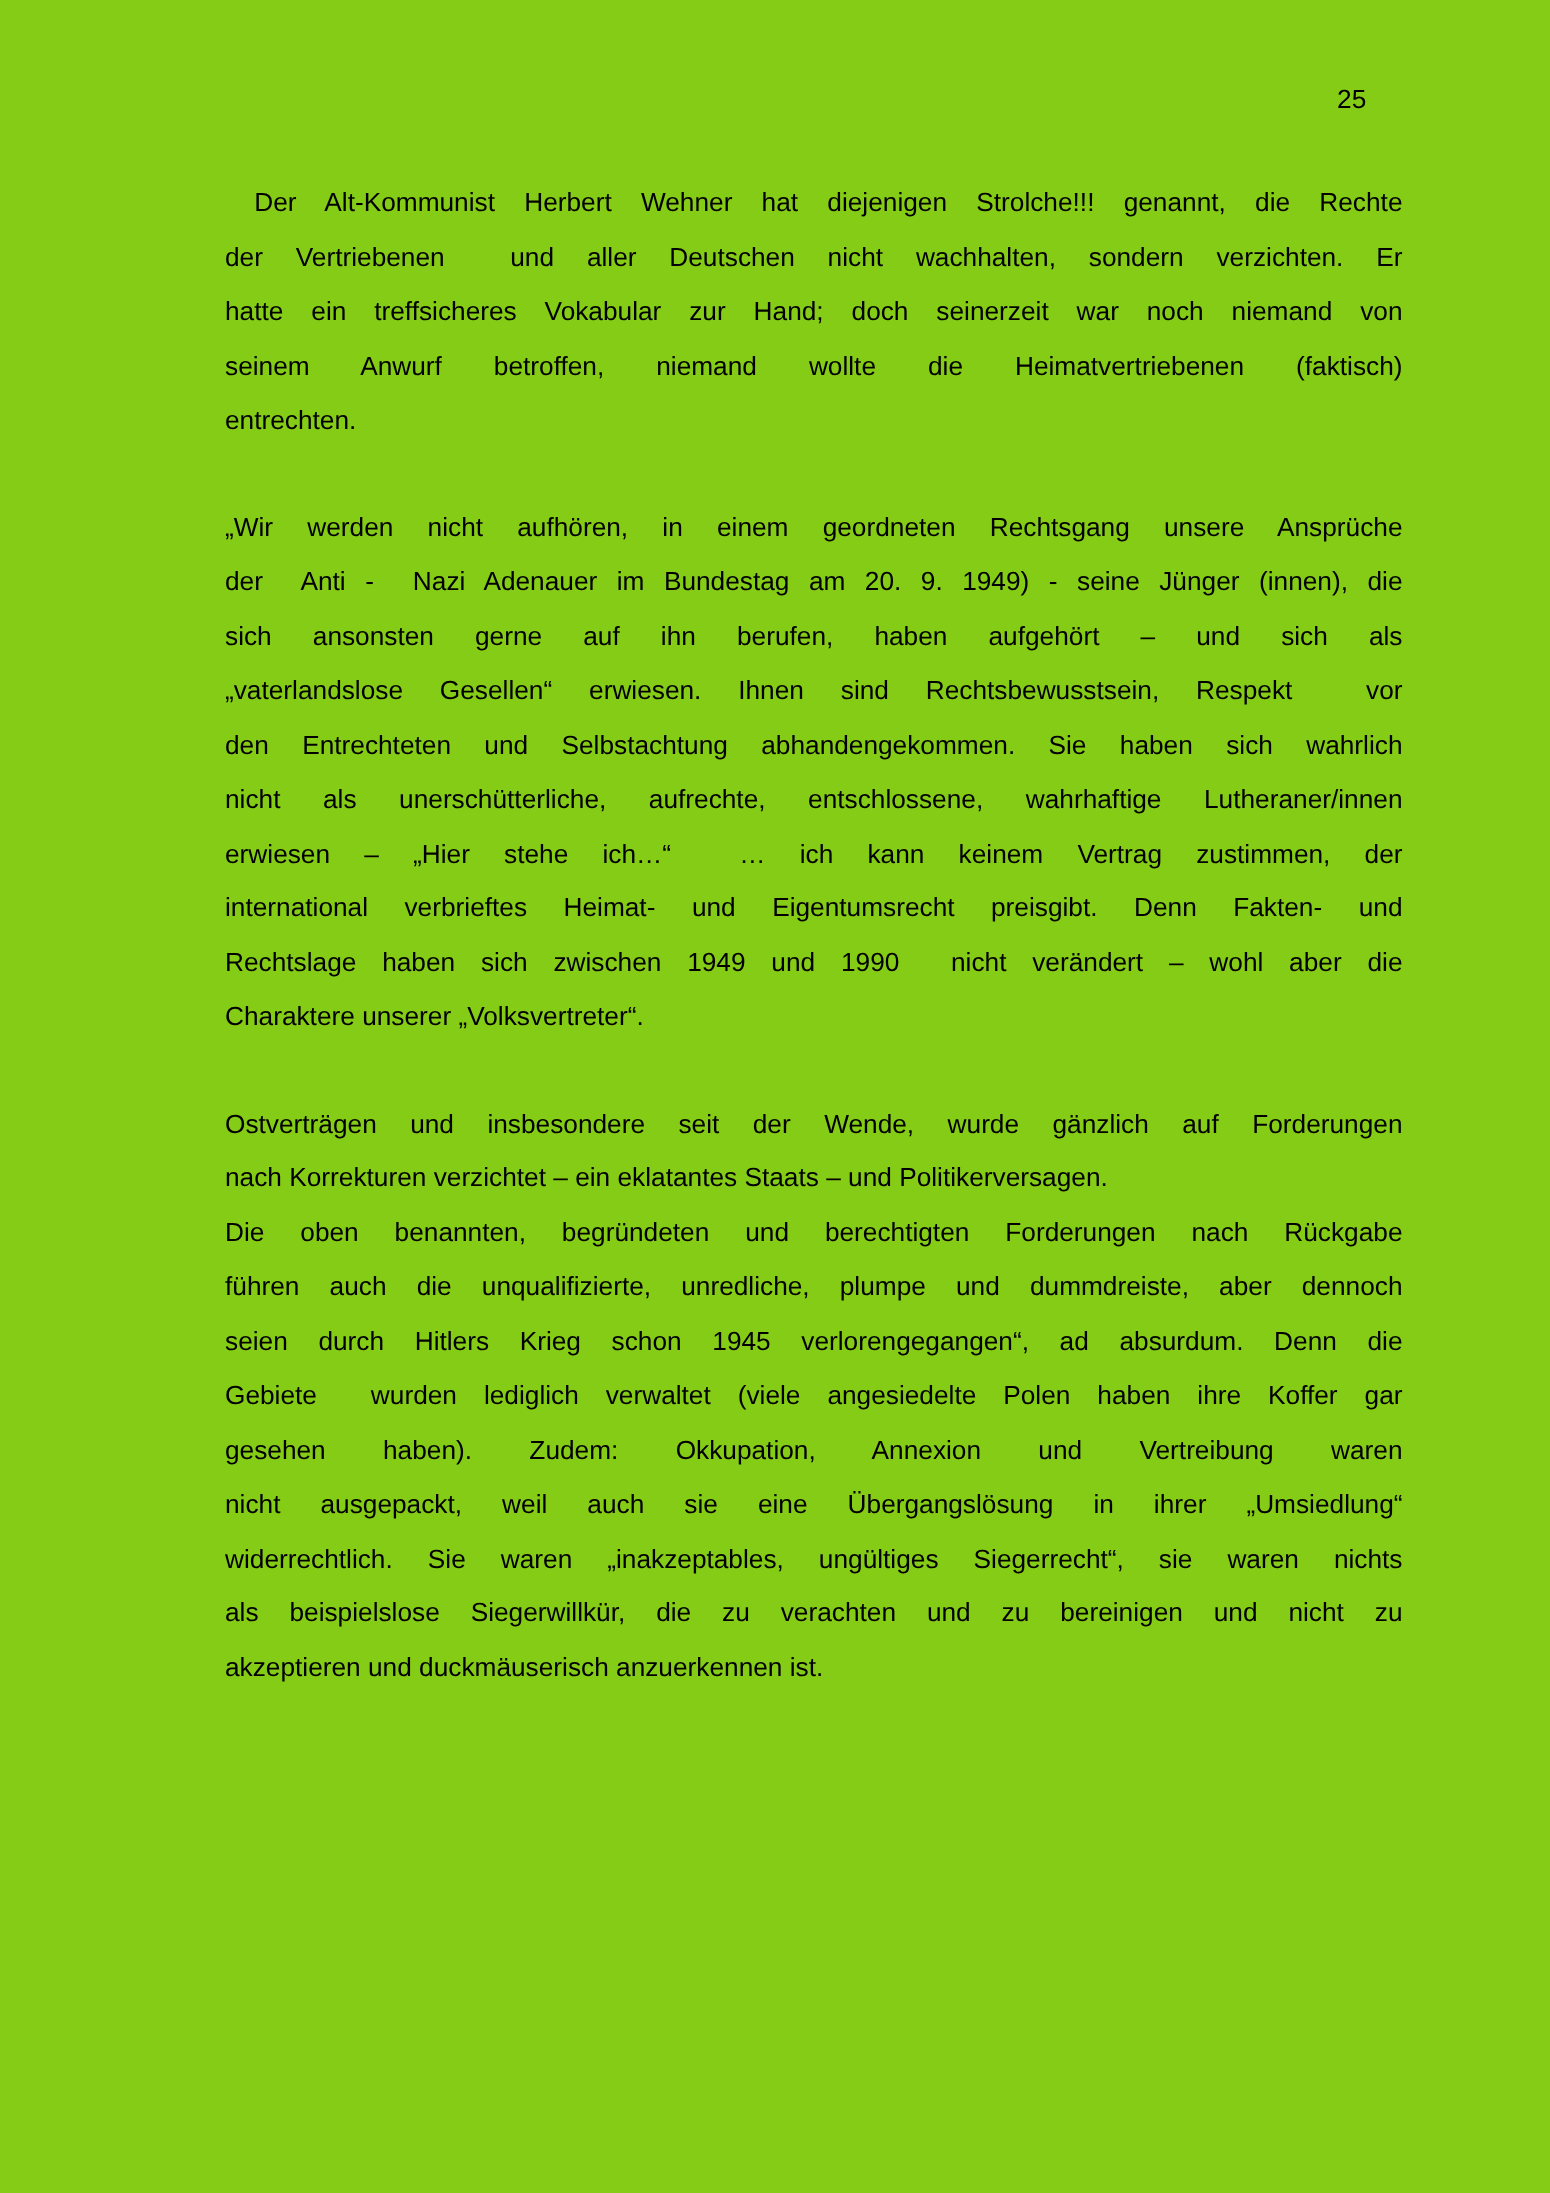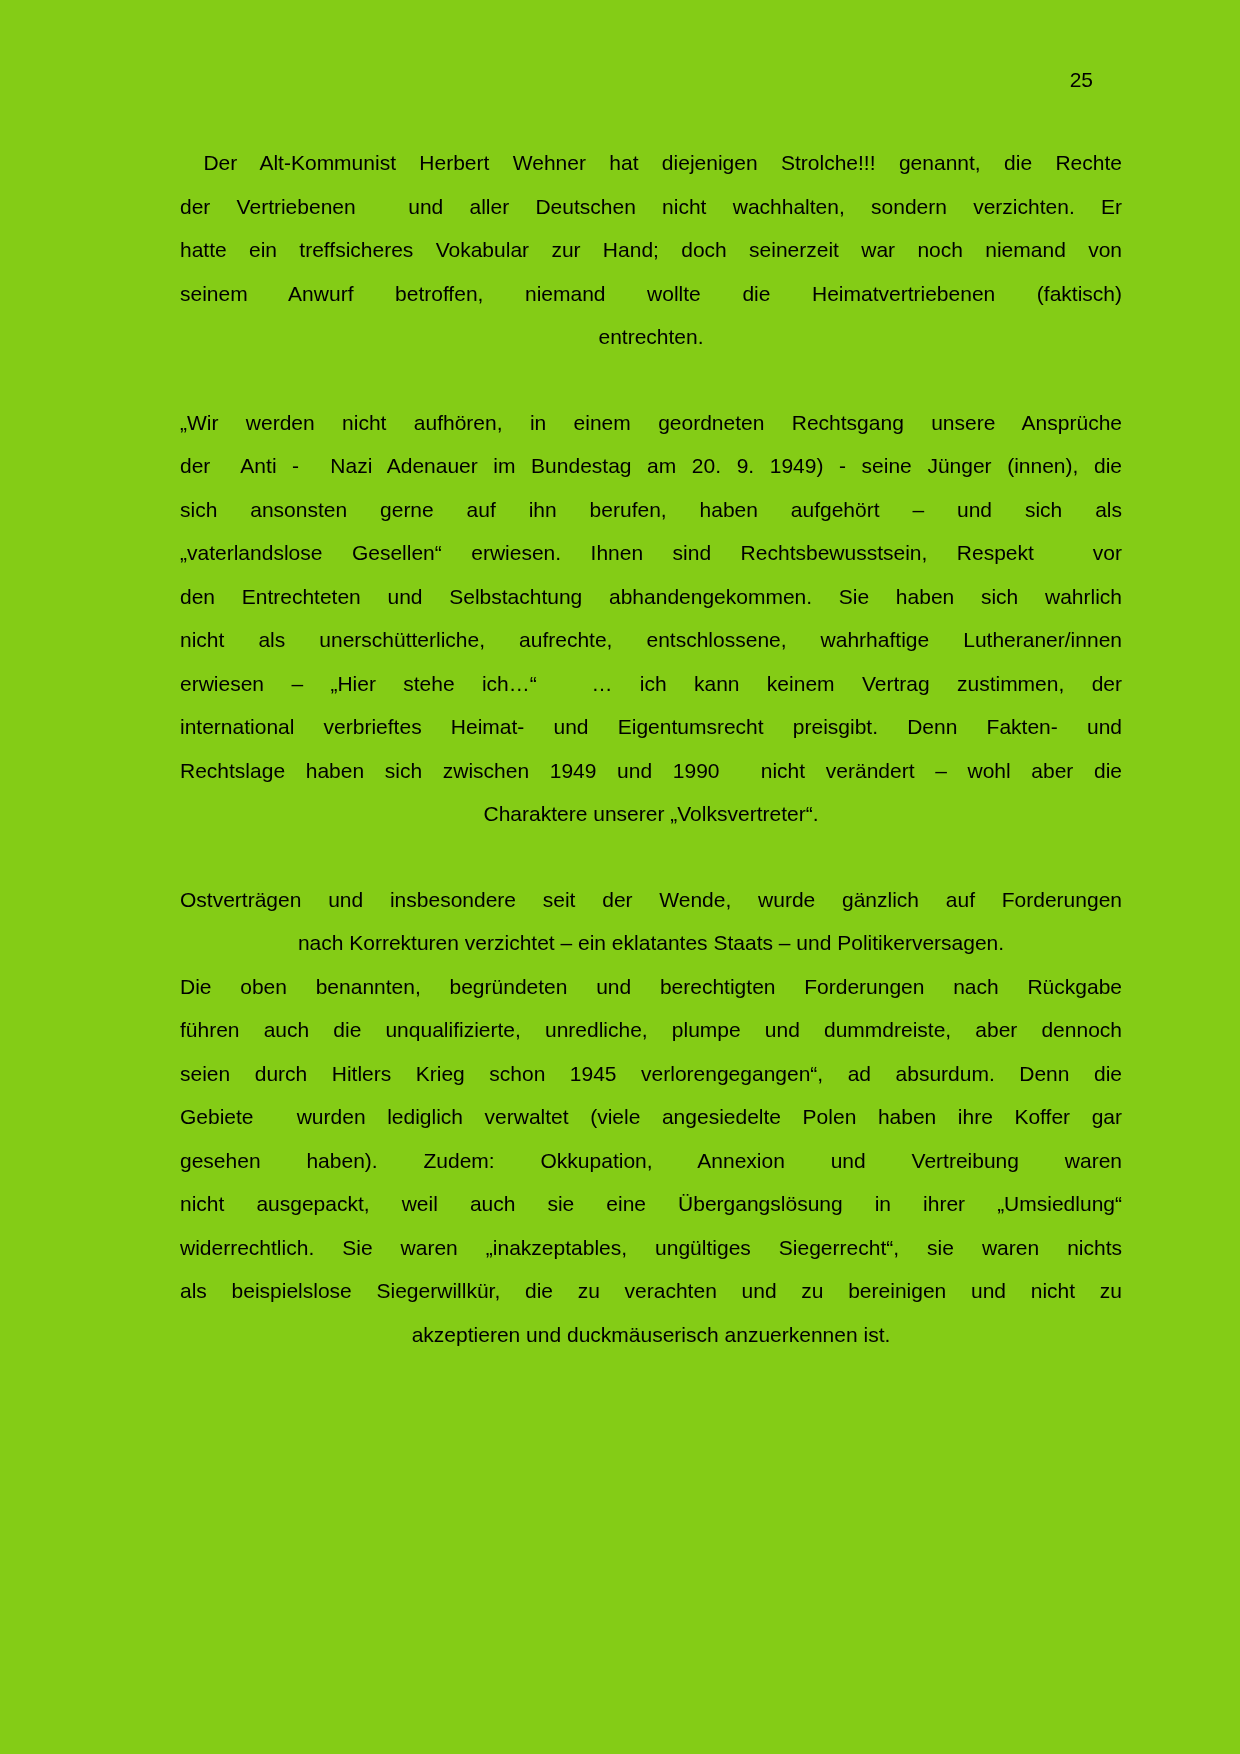--- a/index.html
+++ b/index.html
@@ -29,21 +29,21 @@
     top: 141px;
     left: 148px;
     width: 942px;
     font-size: 21px;
     line-height: 43.5px;
     margin-left: 32px;
   }
   .paragraph { margin: 0; }
   .paragraph.gap { margin-bottom: 42px; }
   .line {
-    text-align: center;
+    text-align: left;
     min-height: 43.5px;
   }
   .line.just {
     text-align: justify;
     text-align-last: justify;
   }
 </style>
 </head>
 <body>
 

